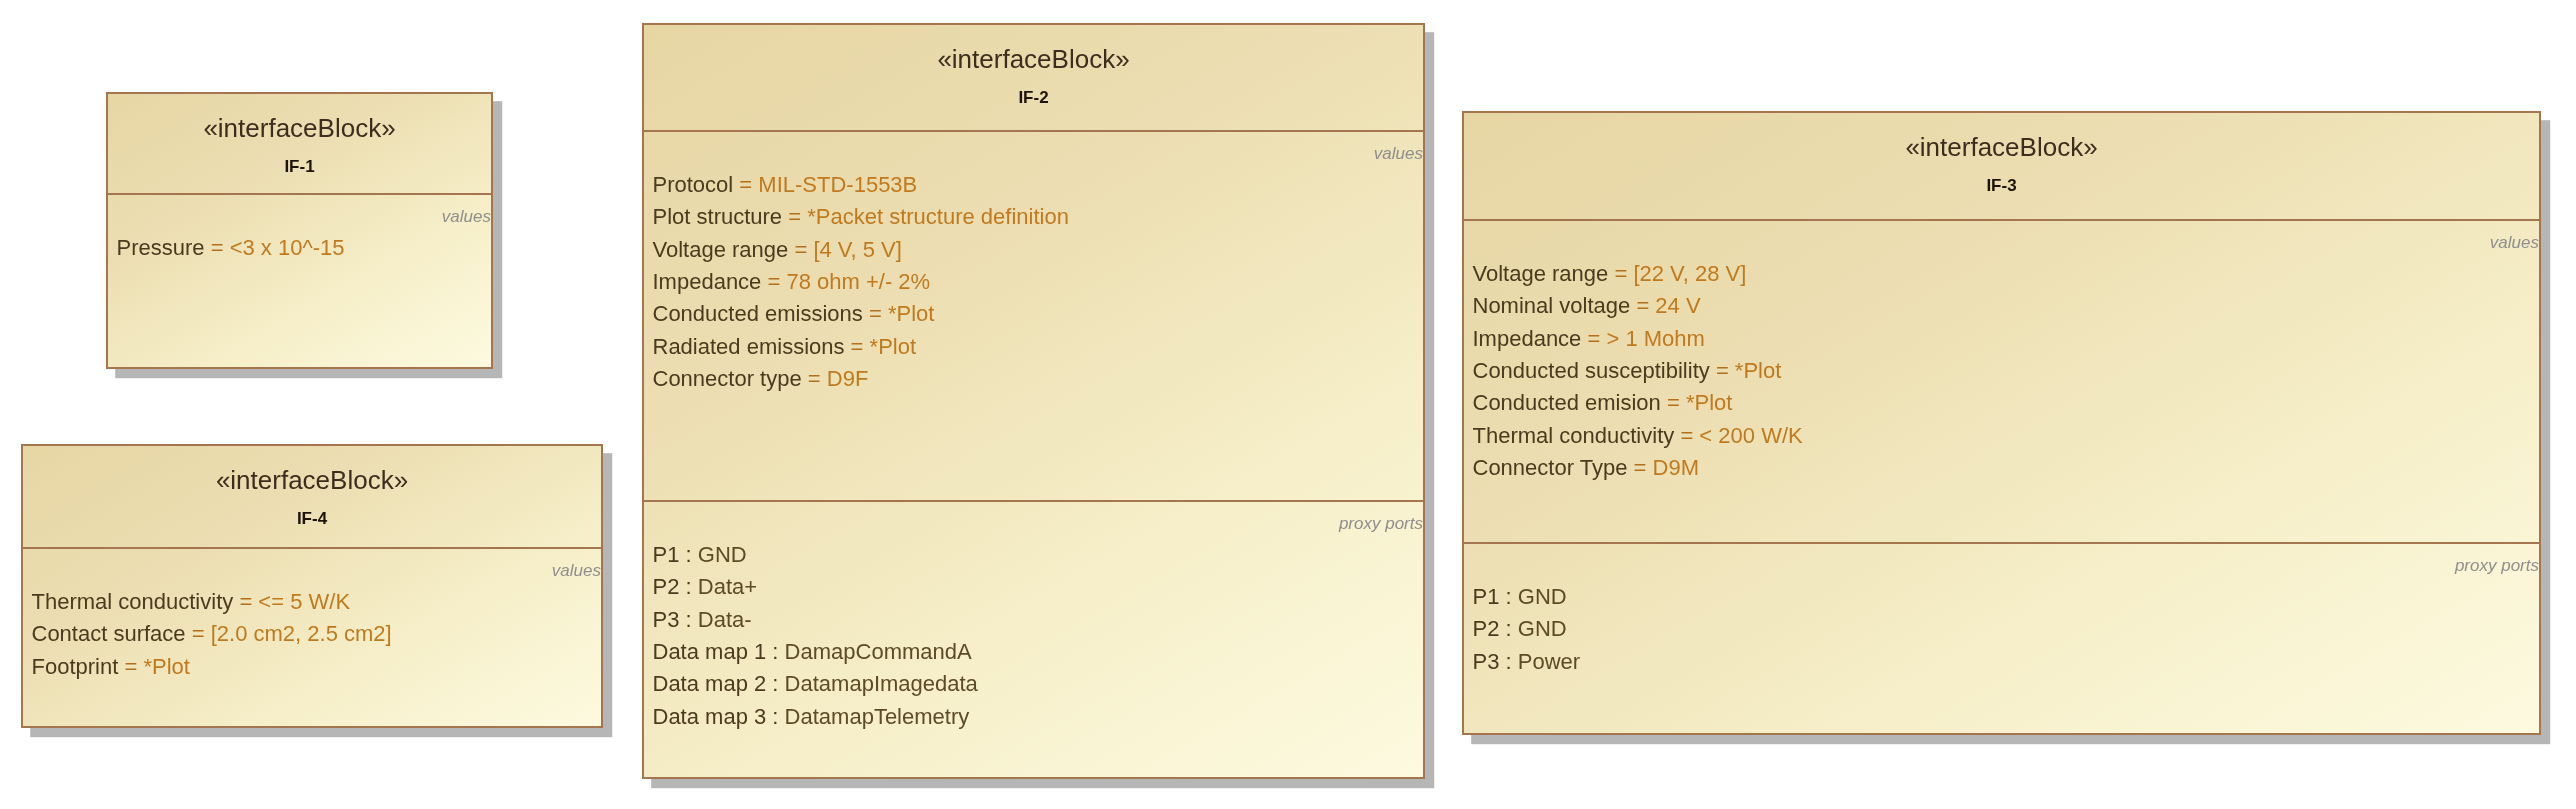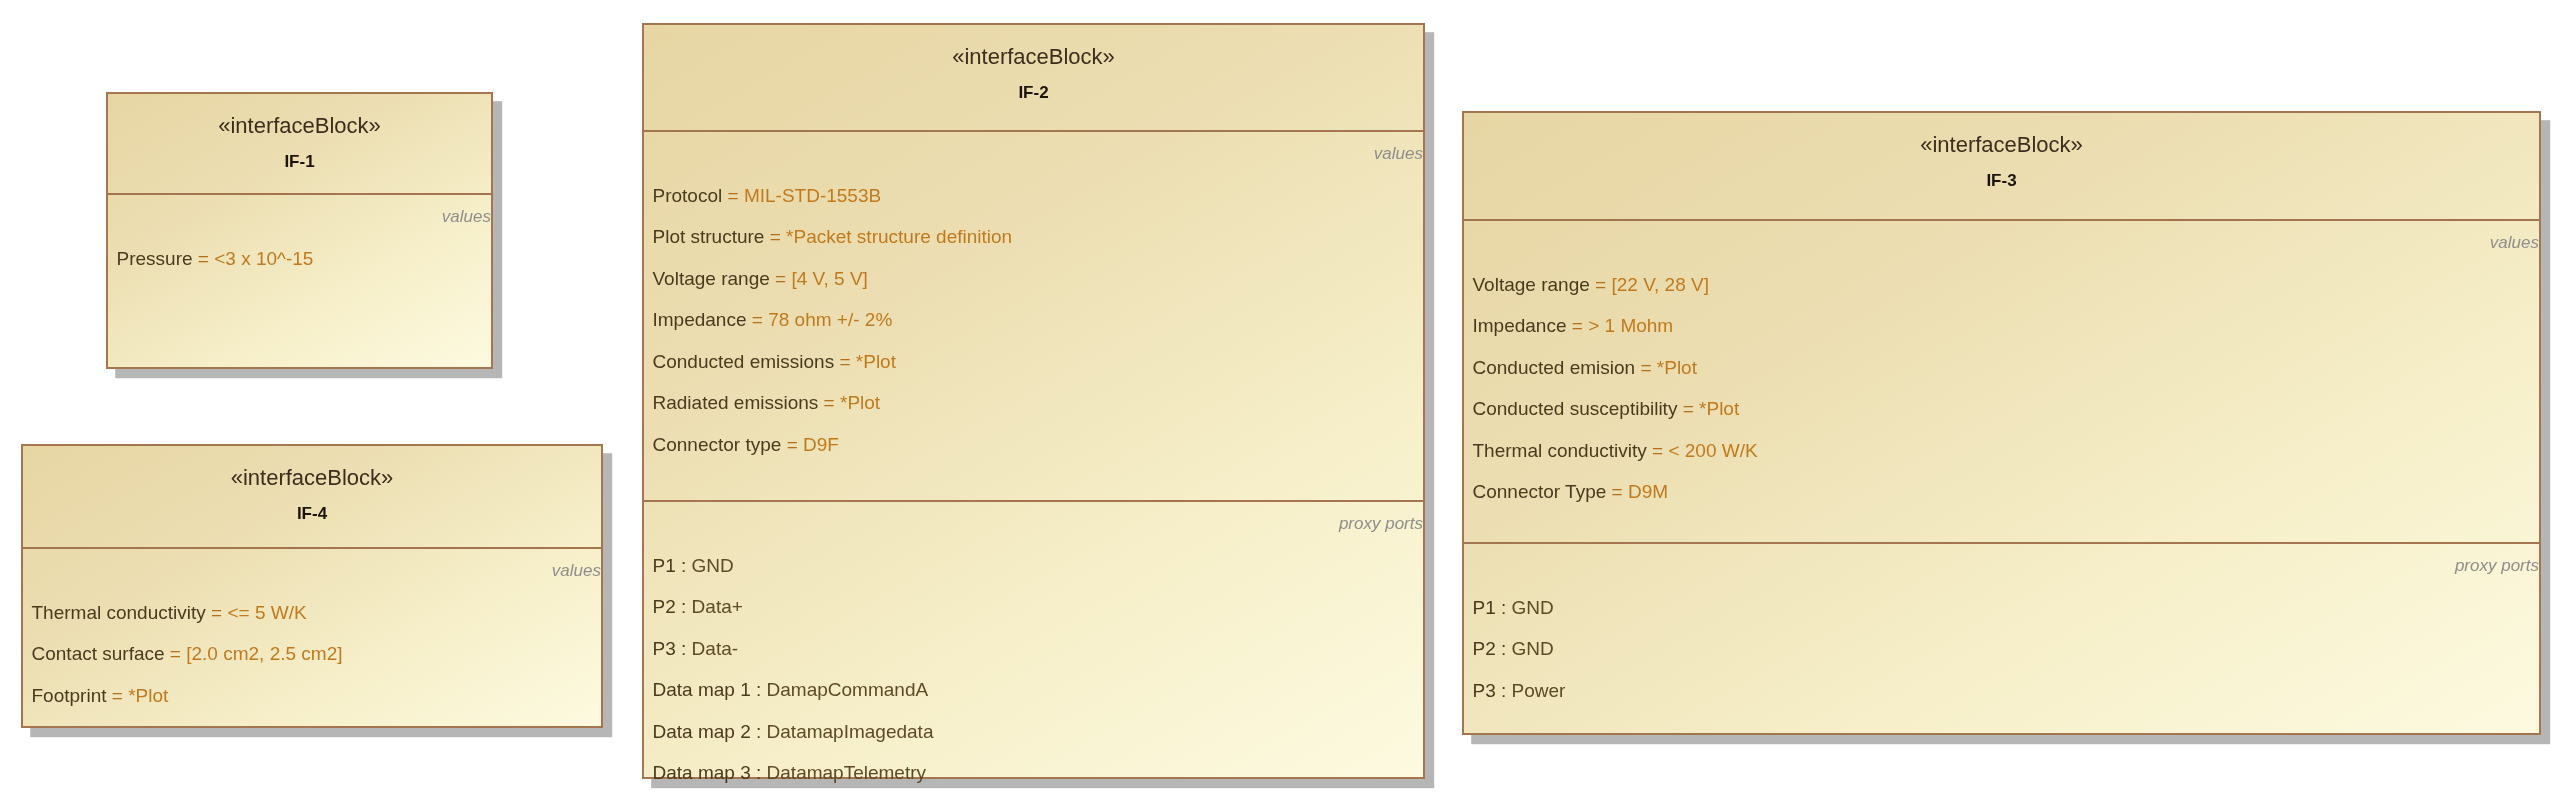--- a/index.html
+++ b/index.html
@@ -33,21 +33,21 @@
   .ib-compartment + .ib-compartment {
     border-top: 2.8px solid #a3764f;
   }
 
   
   .ib-header {
     text-align: center;
     padding: 17px 12.8px 15.6px 12.8px;
   }
   .ib-stereotype {
-    font-size: 22px;
+    font-size: 26px;
     color: #3c2d1e;
     line-height: 1.34;
     white-space: nowrap;
   }
   .ib-name {
     font-size: 17px;
     font-weight: bold;
     color: #1d1408;
     line-height: 1.5;
     margin-top: 8.5px;
@@ -66,26 +66,25 @@
     line-height: 1.5;
     padding-bottom: 2.8px;
     white-space: nowrap;
   }
   .ib-feature-list {
     margin: 0;
     padding: 0;
     list-style: none;
   }
   .ib-feature {
-    font-size: 19px;
+    font-size: 22px;
     color: #4b3a1e;
     line-height: 1.28;
     padding: 2.1px 7px 2.1px 8.5px;
     white-space: nowrap;
-    margin-top: 13px;
   }
   .ib-feature .v-name  { color: #4b3a1e; }
   .ib-feature .v-eq    { color: #b46f1a; }
   .ib-feature .v-val   { color: #c07a1d; }
   .ib-feature .p-name  { color: #4b3a1e; }
   .ib-feature .p-colon { color: #4b3a1e; }
   .ib-feature .p-type  { color: #5d4a26; }
 
   
   #block-if1 { left: 106px; top: 92px;  width: 387px;  height: 277px; }
@@ -210,31 +209,36 @@
   </div>
   <div class="ib-compartment ib-features ib-features-values">
     <div class="ib-compartment-label">values</div>
     <ul class="ib-feature-list">
       <li class="ib-feature">
         <span class="v-name">Voltage range</span>
         <span class="v-eq">=</span>
         <span class="v-val">[22 V, 28 V]</span>
       </li>
       <li class="ib-feature">
+        <span class="v-name">Nominal voltage</span>
+        <span class="v-eq">=</span>
+        <span class="v-val">24 V</span>
+      </li>
+      <li class="ib-feature">
         <span class="v-name">Impedance</span>
         <span class="v-eq">=</span>
         <span class="v-val">&gt; 1 Mohm</span>
       </li>
       <li class="ib-feature">
+        <span class="v-name">Conducted susceptibility</span>
+        <span class="v-eq">=</span>
+        <span class="v-val">*Plot</span>
+      </li>
+      <li class="ib-feature">
         <span class="v-name">Conducted emision</span>
-        <span class="v-eq">=</span>
-        <span class="v-val">*Plot</span>
-      </li>
-      <li class="ib-feature">
-        <span class="v-name">Conducted susceptibility</span>
         <span class="v-eq">=</span>
         <span class="v-val">*Plot</span>
       </li>
       <li class="ib-feature">
         <span class="v-name">Thermal conductivity</span>
         <span class="v-eq">=</span>
         <span class="v-val">&lt; 200 W/K</span>
       </li>
       <li class="ib-feature">
         <span class="v-name">Connector Type</span>

